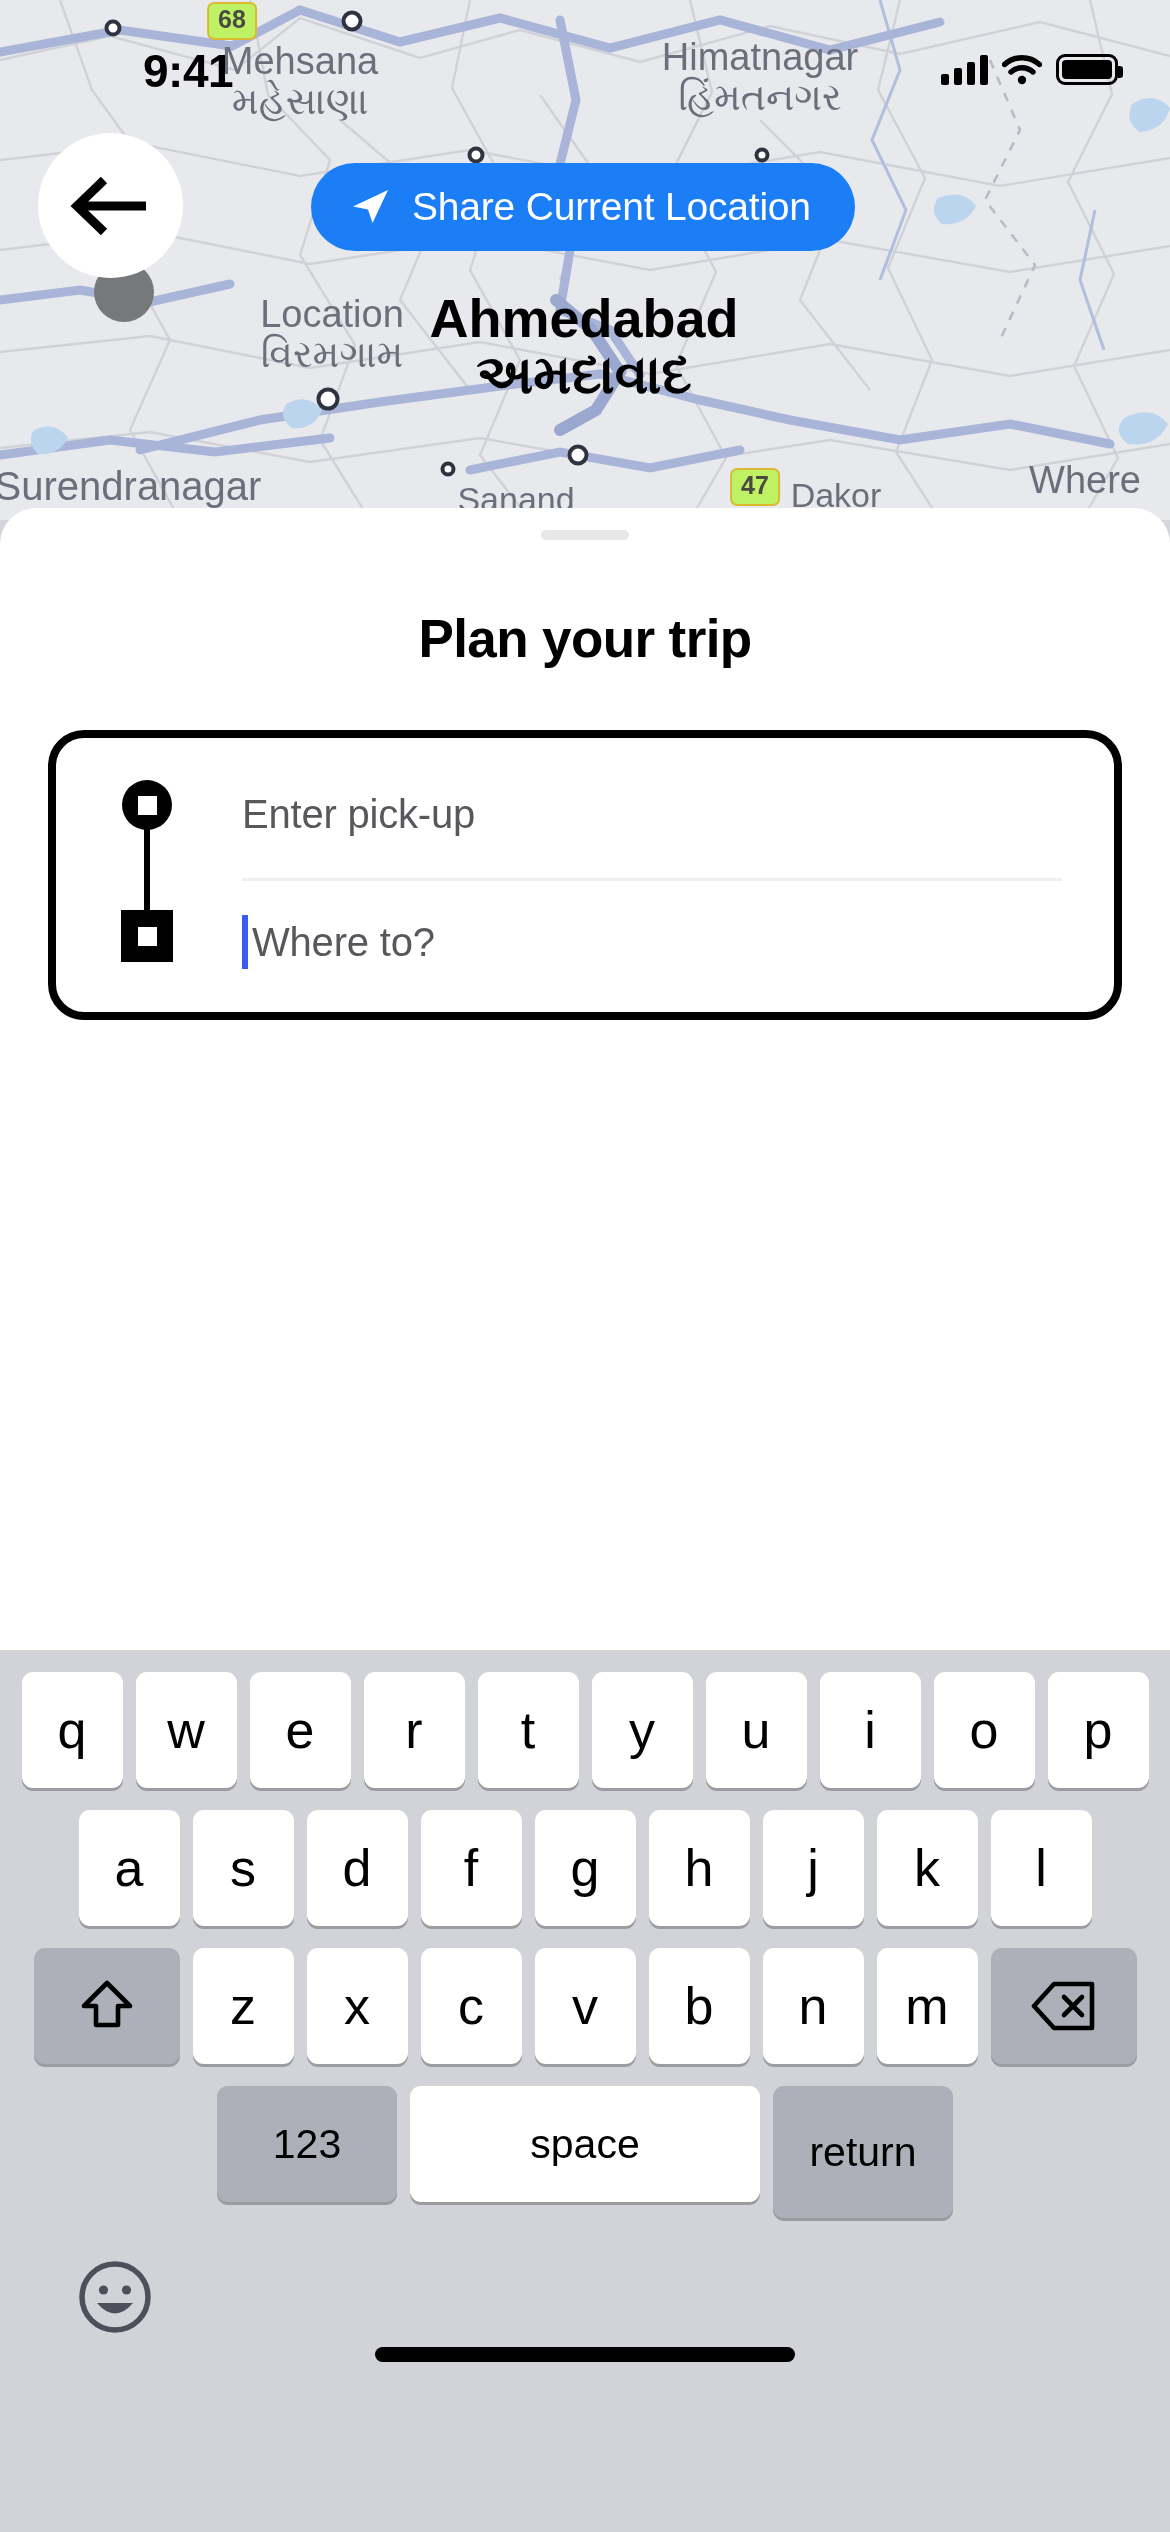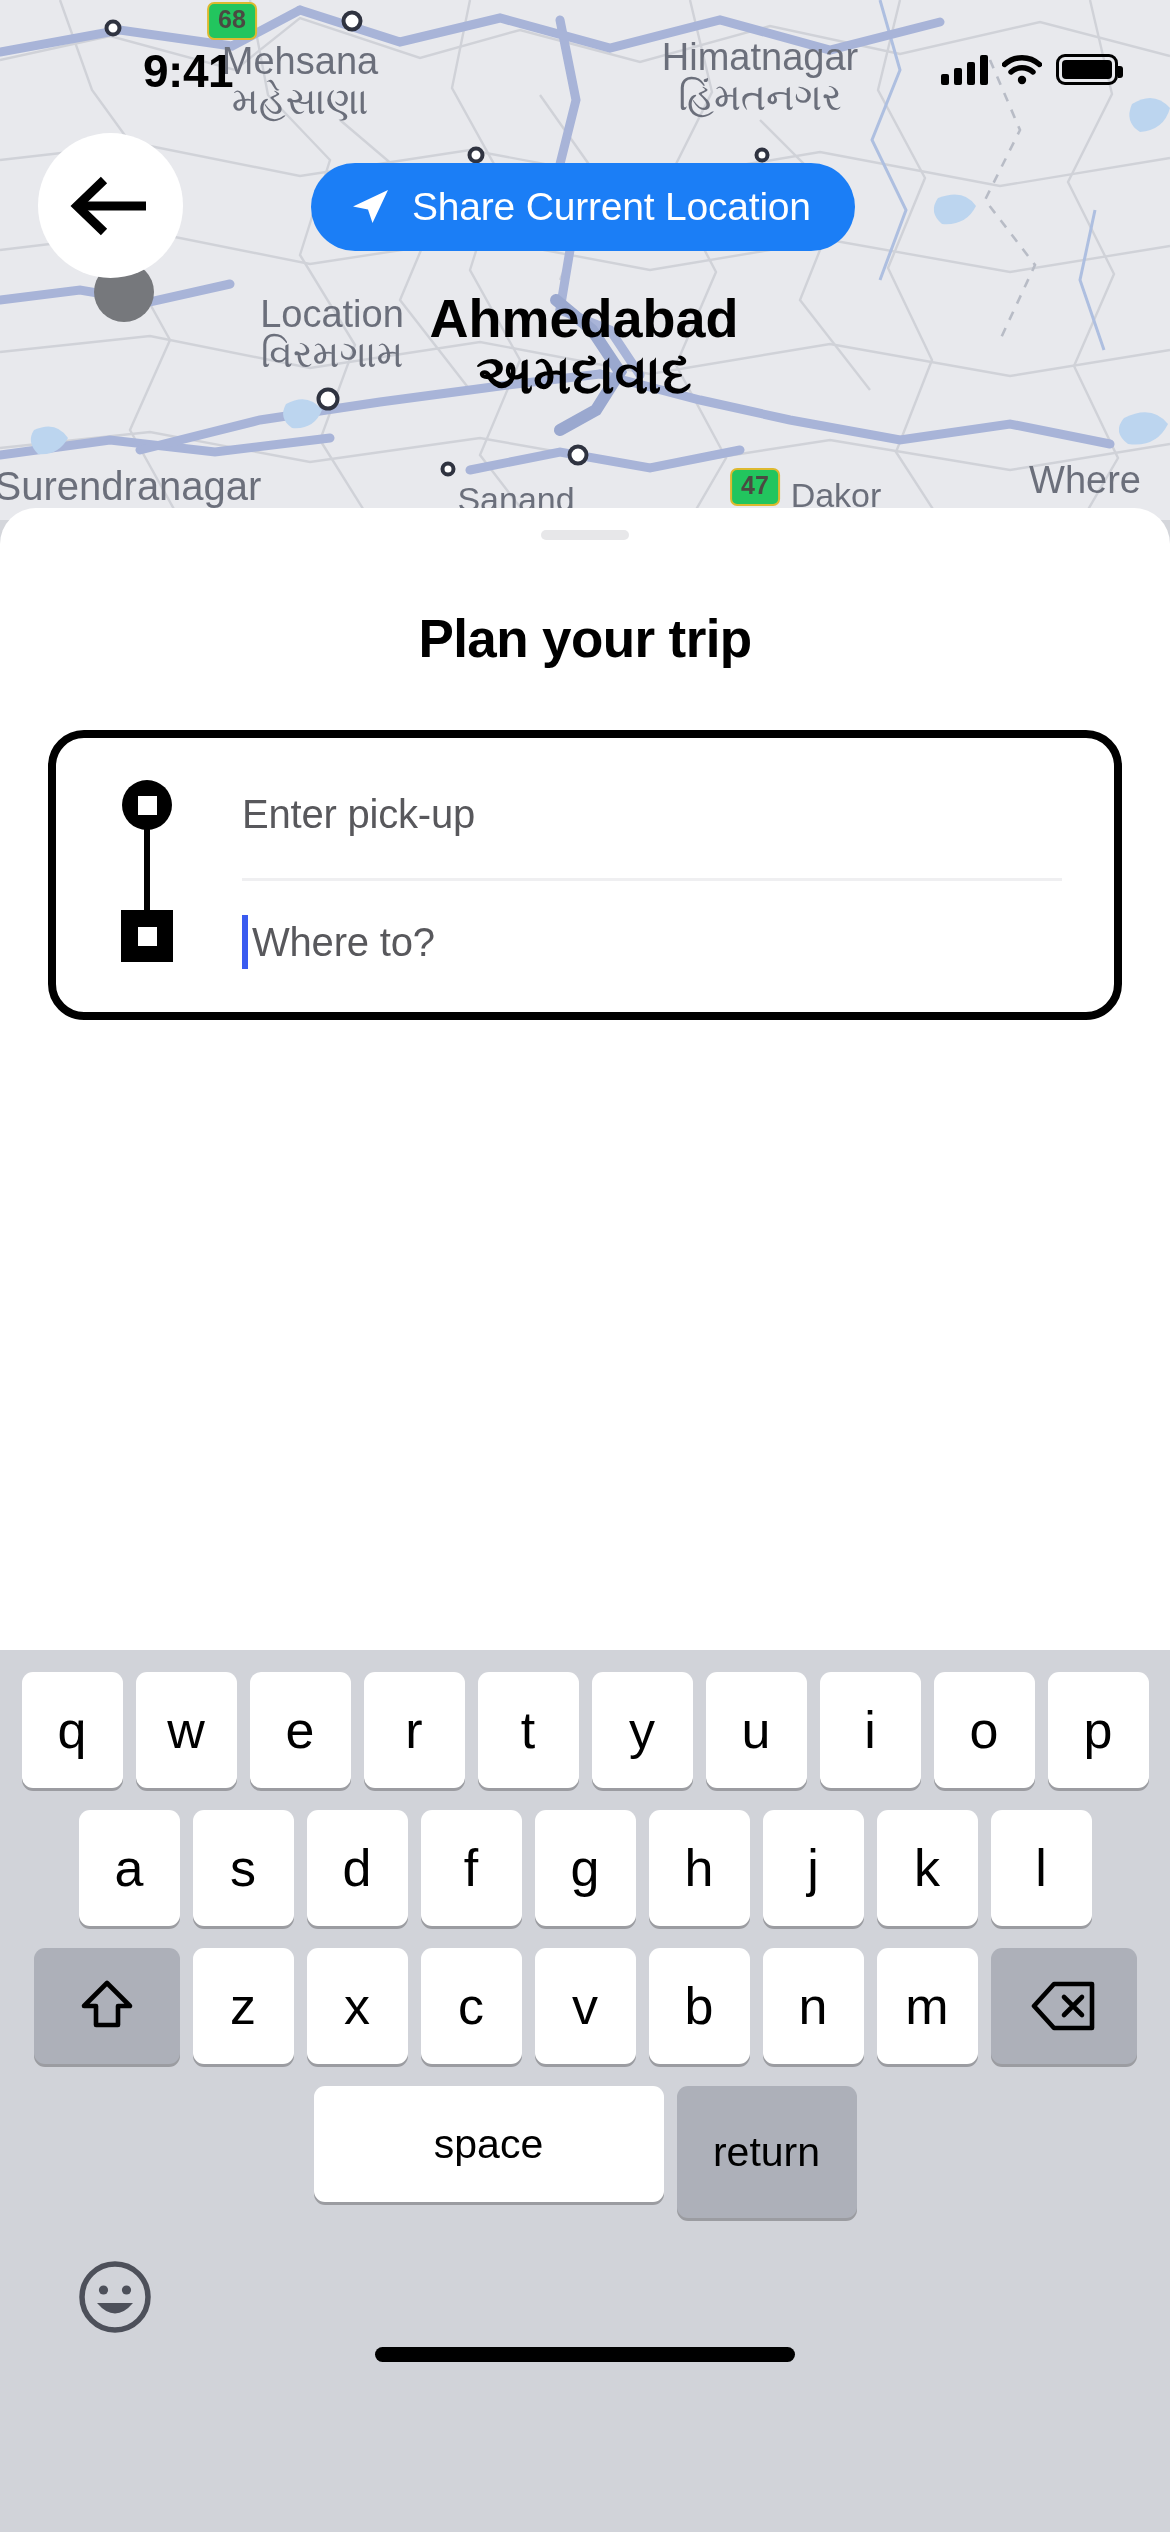--- a/index.html
+++ b/index.html
@@ -30,21 +30,21 @@
     font-family:"Liberation Sans", sans-serif;
     white-space:nowrap;
     line-height:1.04;
     text-align:center;
     transform:translateX(-50%);
   }
   .map-label .en { display:block; }
   .map-label .gu { display:block; }
   .shield {
     position:absolute;
-    background:#22c55e;
+    background:#bef264;
     border:2px solid #ddb92f;
     border-radius:7px;
     color:#4a4a42;
     font-size:25px;
     font-weight:600;
     padding:1px 9px 4px;
     text-align:center;
     transform:translateX(-50%);
   }
   .citydot {
@@ -521,20 +521,21 @@
       <div class="key letter">m</div>
       <div class="key dark del">
         <svg width="66" height="52" viewBox="0 0 66 52">
           <path d="M23 4 L61 4 L61 48 L23 48 L3 26 Z" fill="none" stroke="#000" stroke-width="4.6" stroke-linejoin="round"></path>
           <path d="M33 17 L51 35 M51 17 L33 35" stroke="#000" stroke-width="4.6" stroke-linecap="round"></path>
         </svg>
       </div>
     </div>
 
     <div class="krow r4">
+      <div class="key dark num">123</div>
       <div class="key space">space</div>
       <div class="key dark ret">return</div>
     </div>
 
     <div id="kb-bottom">
       <div id="emoji">
         <svg width="78" height="78" viewBox="0 0 78 78">
           <circle cx="39" cy="39" r="33" fill="none" stroke="#4d505a" stroke-width="5.5"></circle>
           <circle cx="27.5" cy="32" r="4.6" fill="#4d505a"></circle>
           <circle cx="50.5" cy="32" r="4.6" fill="#4d505a"></circle>

